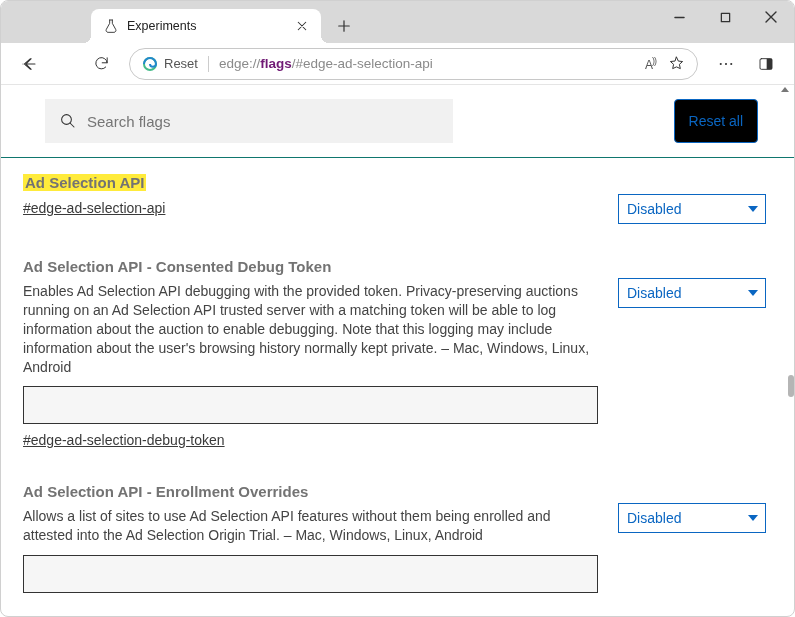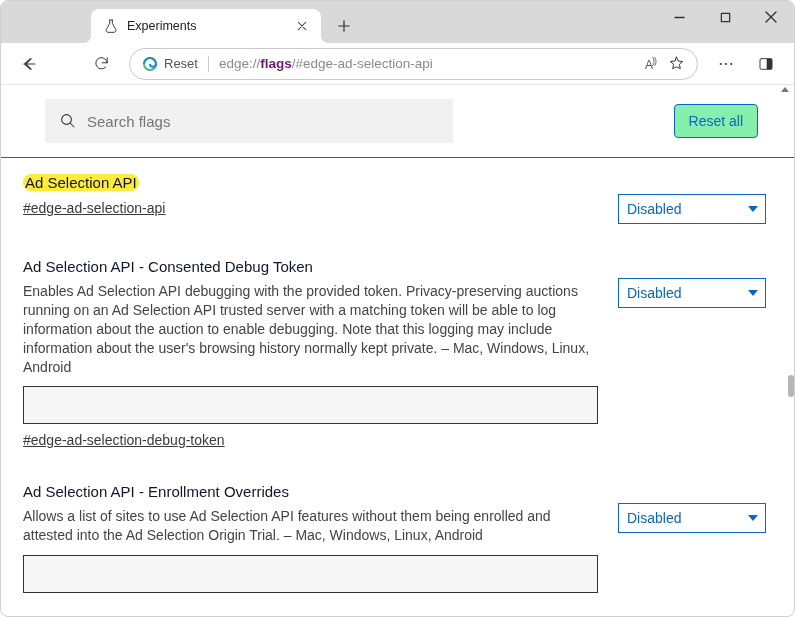--- a/index.html
+++ b/index.html
@@ -27,27 +27,27 @@
   .url { font-size: 13.5px; color: #8a8a8a; }
   .url b { font-weight: 600; color: #701a75; }
   .url .hash { color: #8a8a8a; }
   .addr-right { margin-left: auto; display: flex; gap: 12px; align-items: center; }
 
   
   .page { height: calc(617px - 42px - 42px); overflow: hidden; position: relative; }
   .search-row { display: flex; align-items: center; padding: 14px 36px 14px 44px; gap: 24px; border-bottom: 1px solid #0f766e;}
   .search-box { flex: 0 0 408px; height: 44px; background: #f1f1f1; display: flex; align-items: center; padding: 0 14px; gap: 10px; }
   .search-box input { border: none; background: transparent; outline: none; font-size: 15px; color: #555; width: 100%; }
-  .reset-btn { margin-left: auto; height: 34px; padding: 0 14px; border: 1px solid #0a66c2; border-radius: 4px; background: #86efac; color: #0a66c2; font-size: 14px; cursor: pointer; }
+  .reset-btn { margin-left: auto; height: 44px; padding: 0 14px; border: 1px solid #0a66c2; border-radius: 4px; background: #000000; color: #0a66c2; font-size: 14px; cursor: pointer; }
 
   .flags-scroll { height: calc(100% - 73px); overflow-y: auto; padding: 12px 28px 20px 22px; }
 
   .flag { display: flex; gap: 20px; padding: 4px 0 30px 0; }
   .flag-left { flex: 1; }
-  .flag-title { font-size: 15px; font-weight: 400; color: #0f172a; border-radius: 8px; }
+  .flag-title { font-size: 15px; font-weight: 700; color: #737373; }
   .flag-title.hl { background: #ffeb3b; display: inline; padding: 0 2px; }
   .flag-desc { font-size: 14px; color: #444; margin-top: 6px; line-height: 1.35; }
   .flag-hash { font-size: 14px; color: #3a3a3a; text-decoration: underline; margin-top: 8px; display: inline-block; cursor: pointer; }
   .flag-input { width: 100%; height: 38px; border: 1px solid #333; background: #f6f6f6; margin-top: 10px; }
   .flag-right { width: 148px; display: flex; align-items: center; padding-top: 20px; align-self: flex-start;}
   .flag-select { width: 148px; height: 30px; border: 1px solid #0a66c2; background: #fff; color: #0a66c2; font-size: 14px; padding: 0 8px; cursor: pointer; appearance: none; position: relative; }
   .select-wrap { position: relative; width: 148px; }
   .select-wrap::after { content: ""; position: absolute; right: 8px; top: 50%; width: 0; height: 0; border-left: 5px solid transparent; border-right: 5px solid transparent; border-top: 6px solid #0a66c2; transform: translateY(-50%); pointer-events: none; }
 
   

